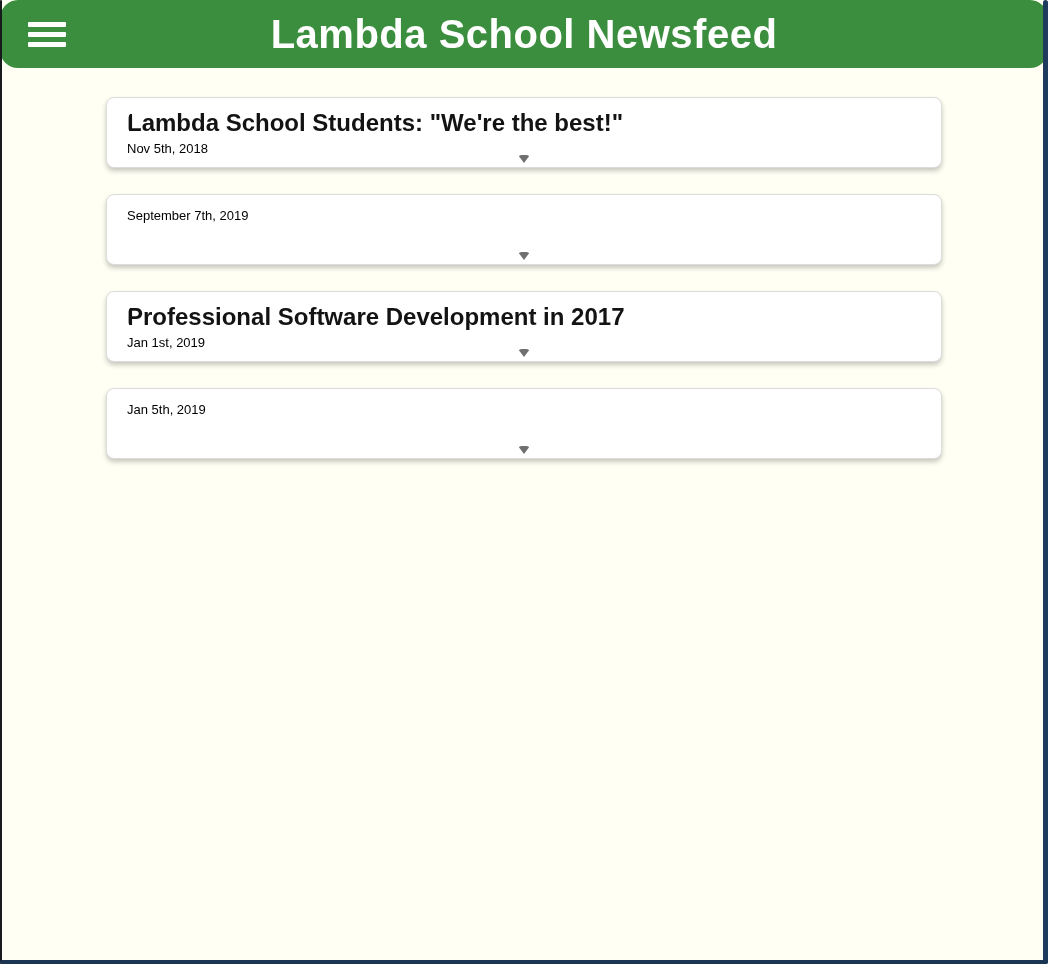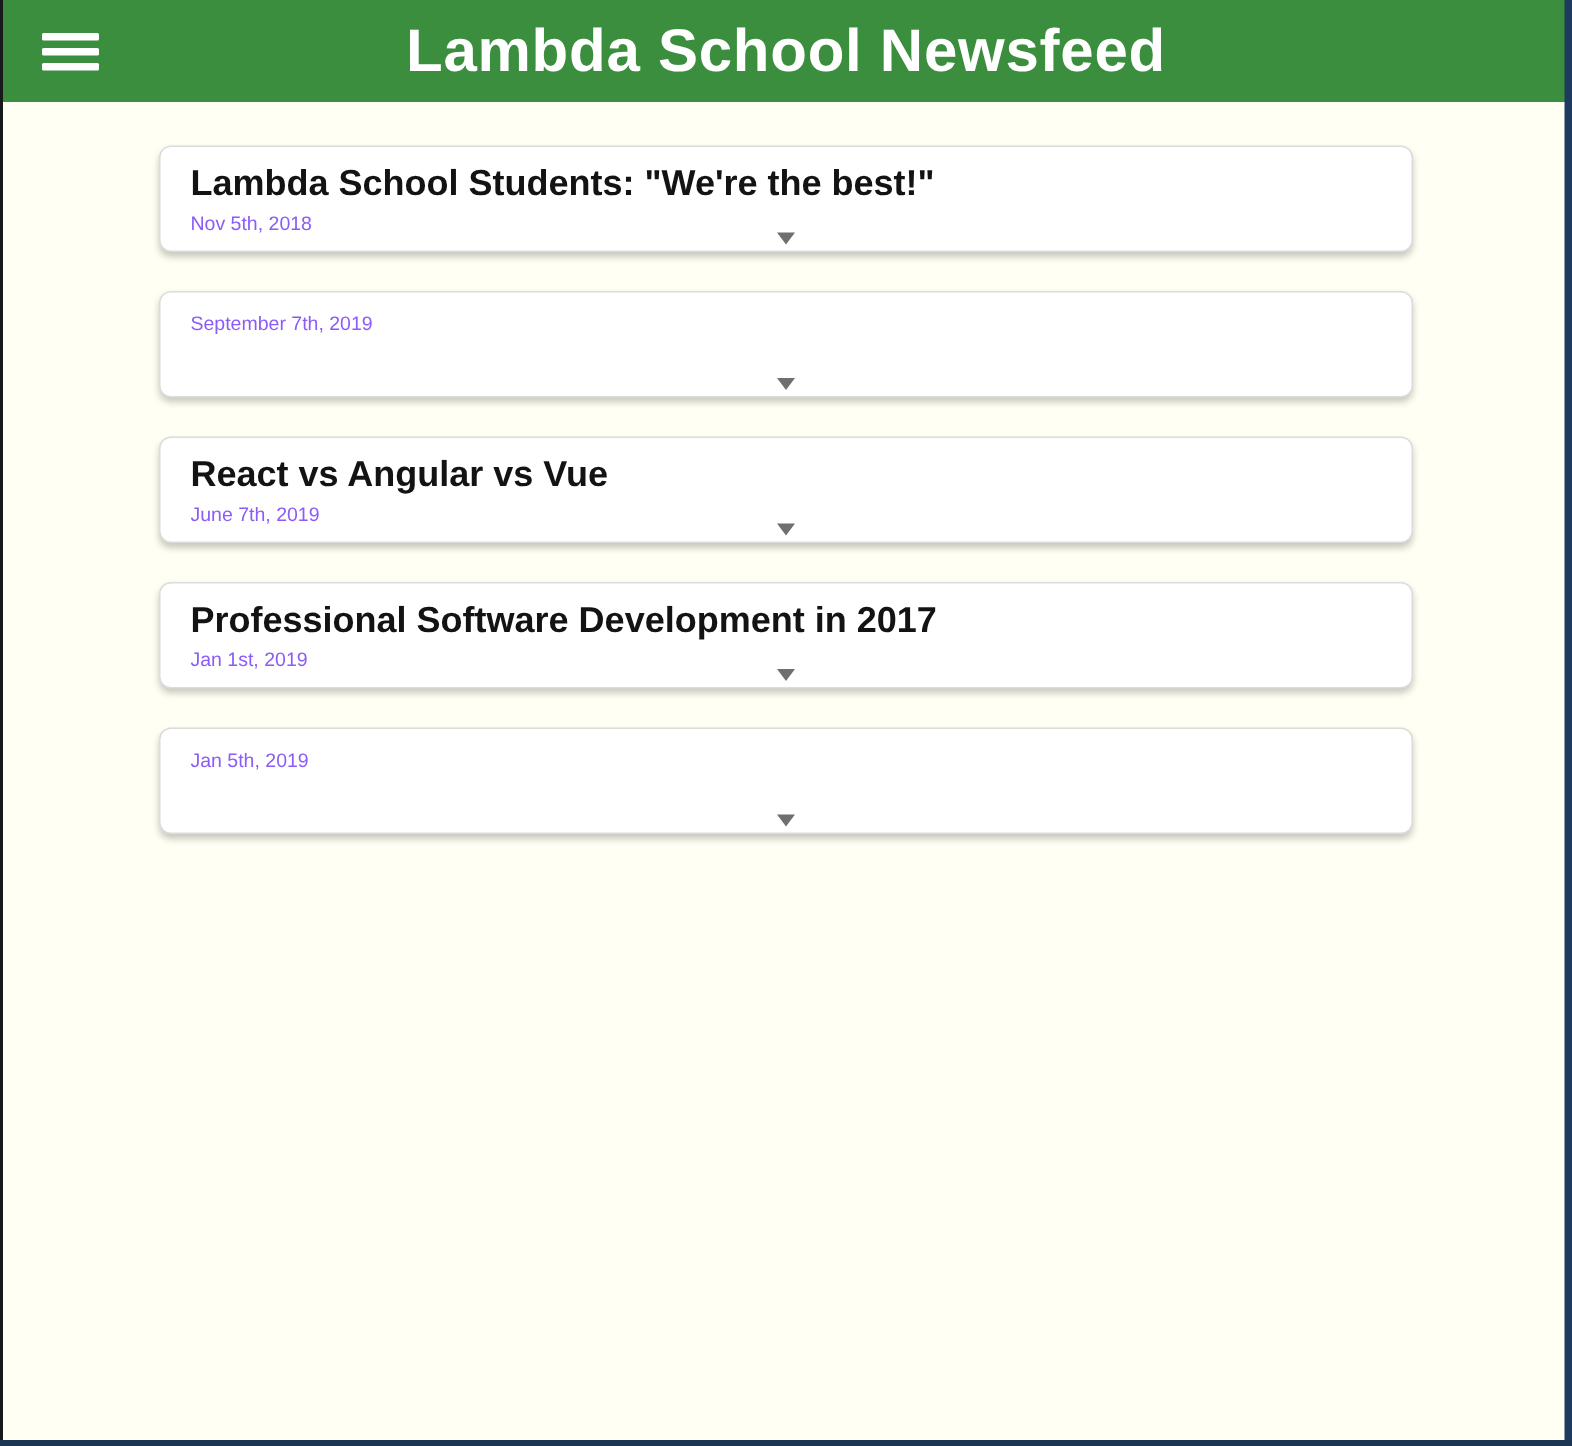--- a/index.html
+++ b/index.html
@@ -1,15 +1,15 @@
 <!DOCTYPE html>
 <html><head>
 <meta charset="utf-8">
 <style>
-  * { box-sizing: border-box; }
+  * { box-sizing: border-box; border-radius: 18px; }
   html, body {
     margin: 0;
     padding: 0;
     width: 1048px;
     height: 964px;
     background: #fffff4;
     font-family: "Liberation Sans", sans-serif;
     overflow: hidden;
   }
 
@@ -80,21 +80,21 @@
     font-size: 24px;
     font-weight: bold;
     color: #131313;
     line-height: 30px;
     white-space: nowrap;
     overflow: hidden;
   }
   .card .date {
     margin-top: 3px;
     font-size: 13px;
-    color: #8b5cf6;
+    color: #000000;
     line-height: 15px;
   }
   .card .arrow {
     position: absolute;
     left: 50%;
     bottom: 4px;
     transform: translateX(-50%);
     width: 0;
     height: 0;
     border-left: 6px solid transparent;
@@ -123,25 +123,20 @@
     <h2>Lambda School Students: "We're the best!"</h2>
     <div class="date">Nov 5th, 2018</div>
     <div class="arrow"></div>
   </article>
 
   <article class="card">
     <div class="date">September 7th, 2019</div>
     <div class="arrow"></div>
   </article>
 
-  <article class="card">
-    <h2>React vs Angular vs Vue</h2>
-    <div class="date">June 7th, 2019</div>
-    <div class="arrow"></div>
-  </article>
 
   <article class="card">
     <h2>Professional Software Development in 2017</h2>
     <div class="date">Jan 1st, 2019</div>
     <div class="arrow"></div>
   </article>
 
   <article class="card">
     <div class="date">Jan 5th, 2019</div>
     <div class="arrow"></div>

